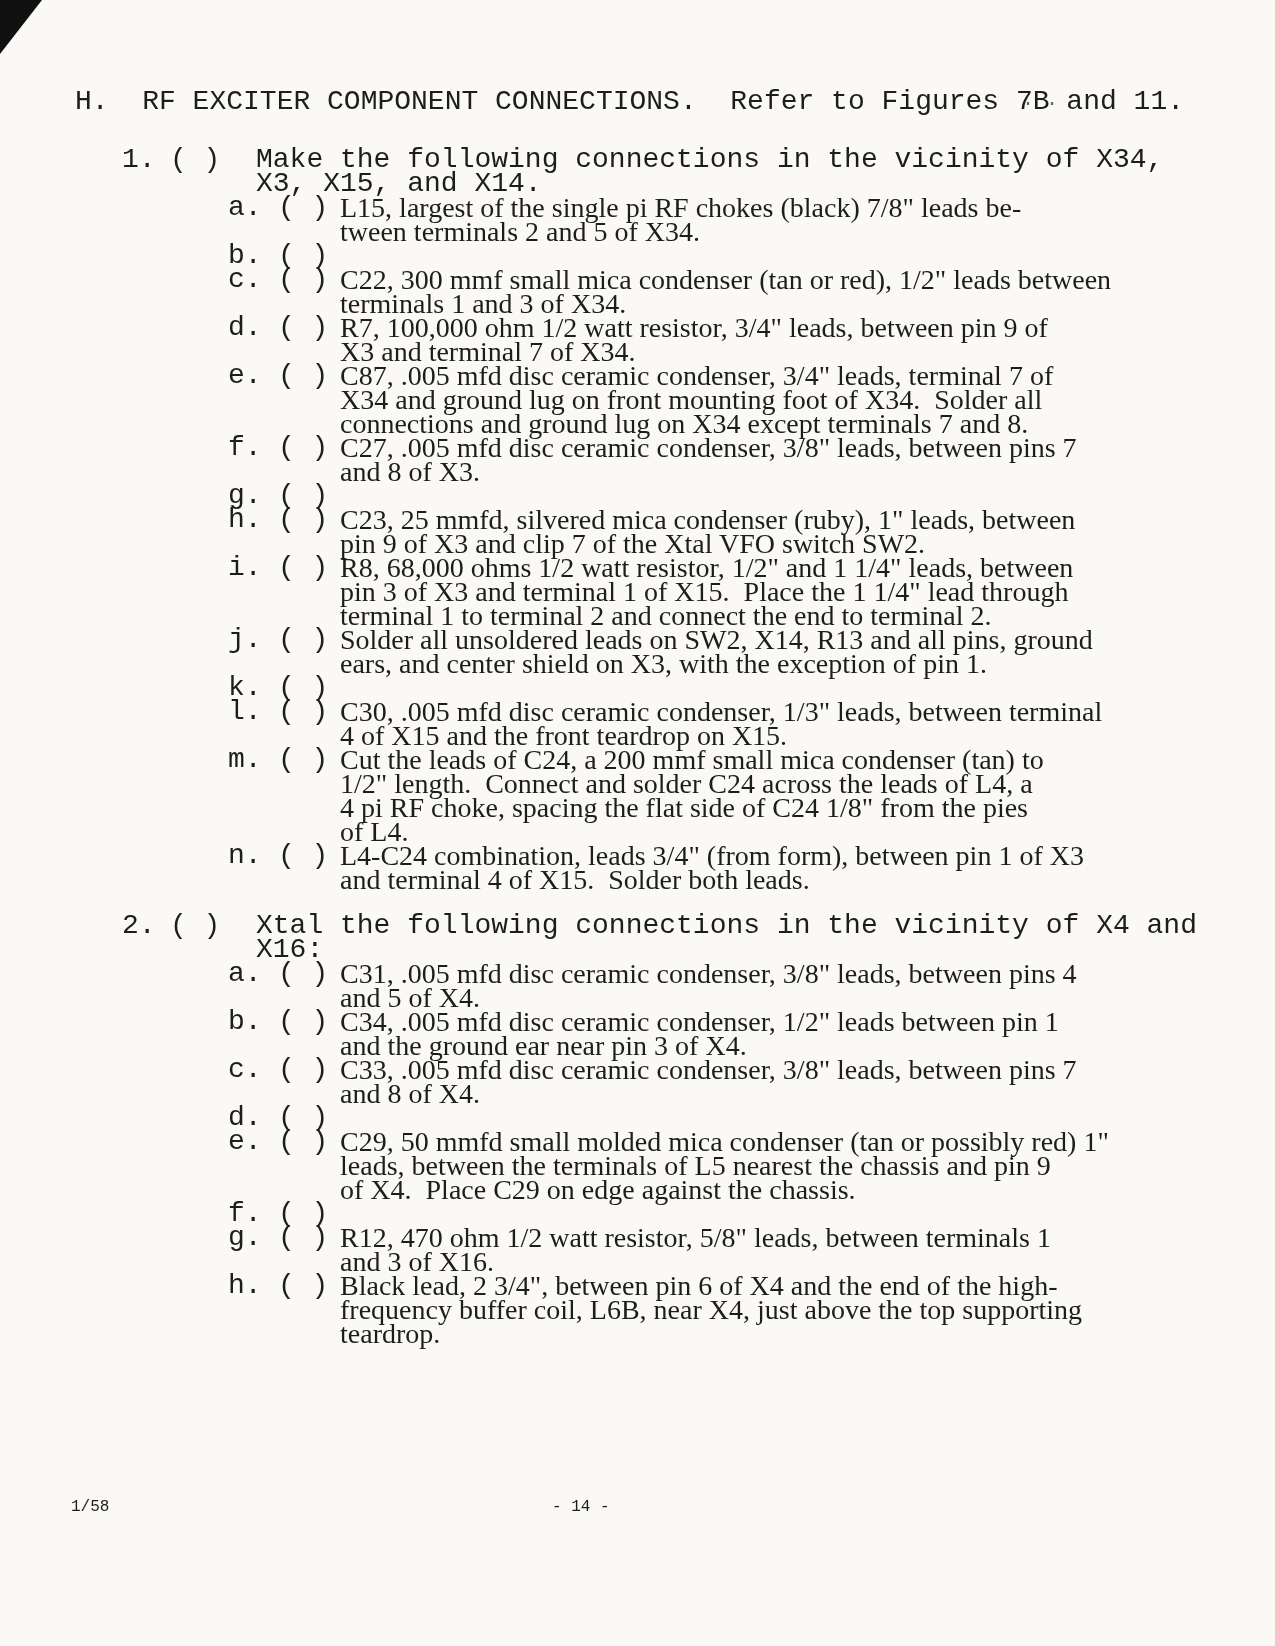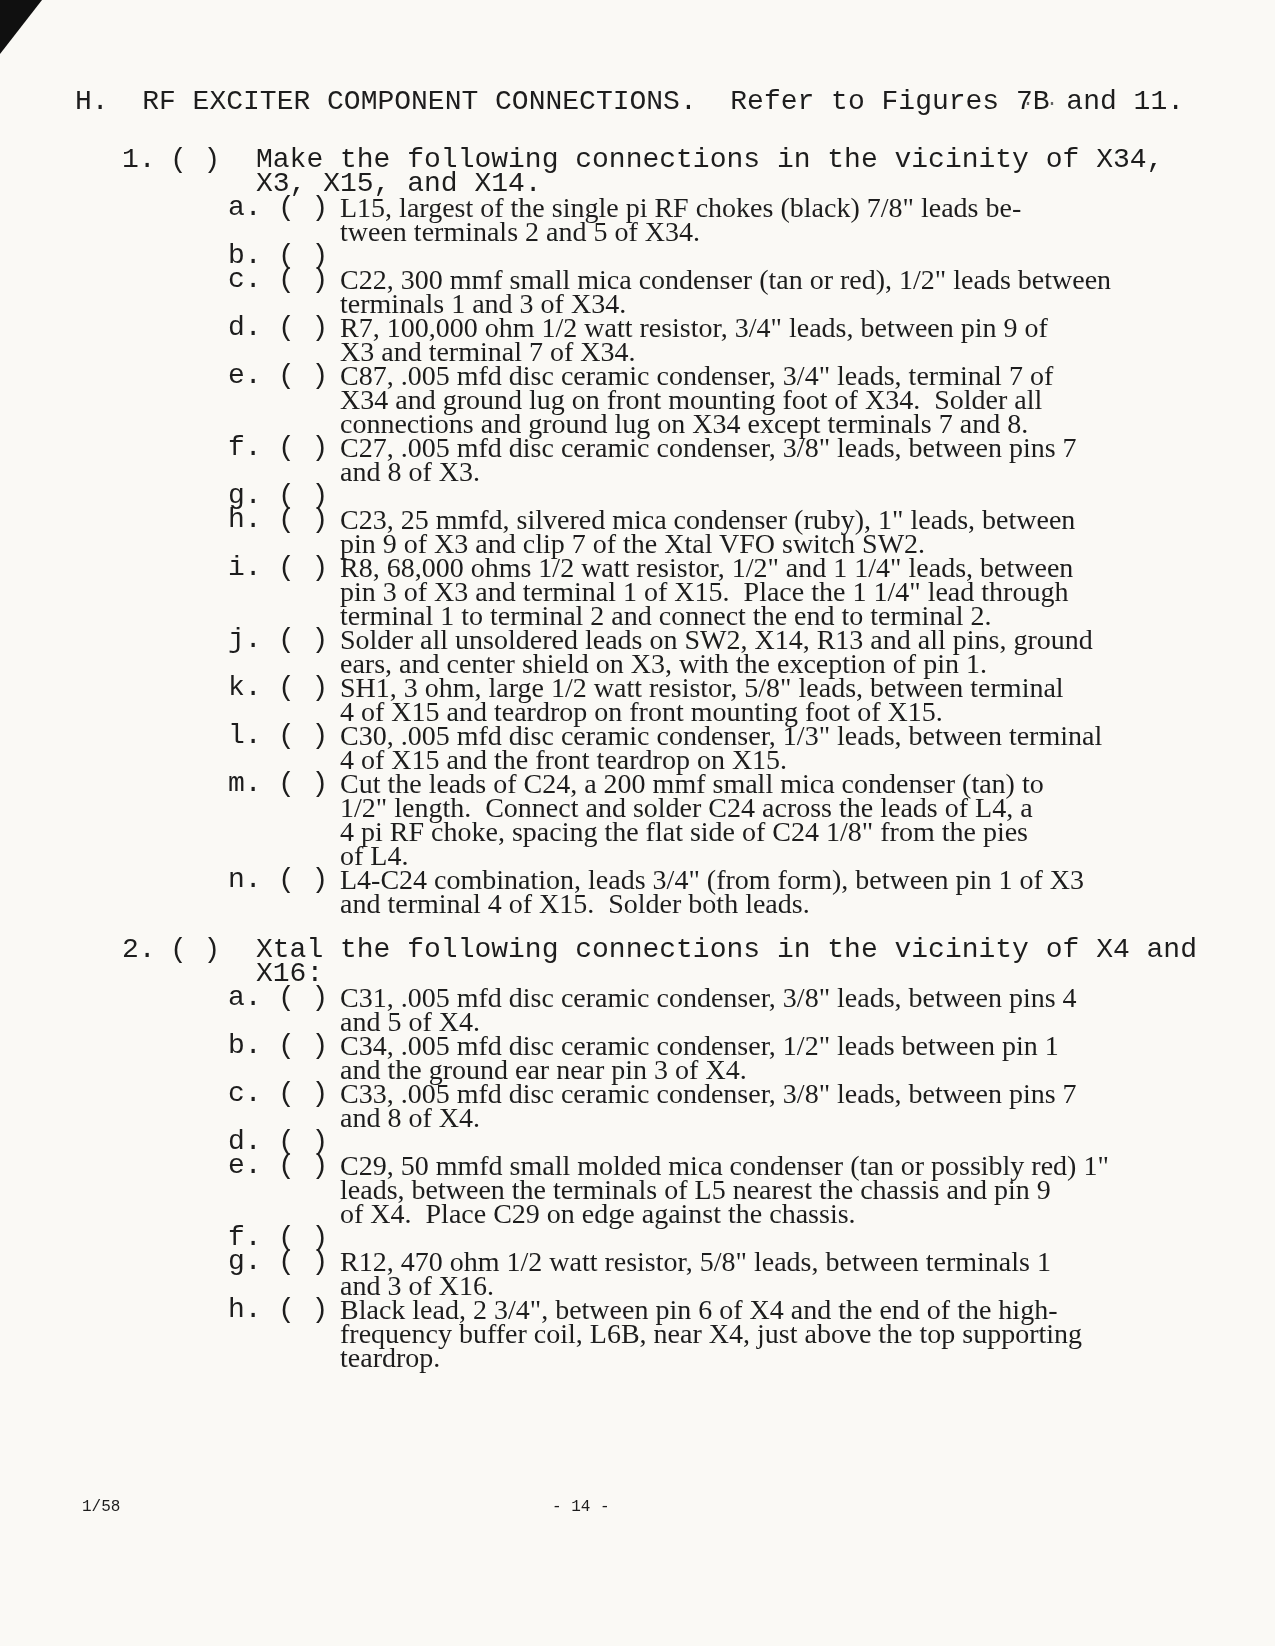--- a/index.html
+++ b/index.html
@@ -87,21 +87,21 @@
   }
   .footer {
     position: absolute;
     top: 1498px;
     left: 0;
     width: 1275px;
     height: 24px;
   }
   .footer .left {
     position: absolute;
-    left: 82px;
+    left: 71px;
     white-space: pre;
   }
   .footer .center {
     position: absolute;
     left: 552px;
     white-space: pre;
   }
 </style>
 </head>
 <body>
@@ -183,22 +183,20 @@
   <div class="item">
     <span class="letter">j.</span>
     <span class="chk">( )</span>
     <span class="text">Solder all unsoldered leads on SW2, X14, R13 and all pins, ground
 ears, and center shield on X3, with the exception of pin 1.</span>
   </div>
 
   <div class="item">
     <span class="letter">k.</span>
     <span class="chk">( )</span>
-    <span class="text">SH1, 3 ohm, large 1/2 watt resistor, 5/8" leads, between terminal
-4 of X15 and teardrop on front mounting foot of X15.</span>
   </div>
 
   <div class="item">
     <span class="letter">l.</span>
     <span class="chk">( )</span>
     <span class="text">C30, .005 mfd disc ceramic condenser, 1/3" leads, between terminal
 4 of X15 and the front teardrop on X15.</span>
   </div>
 
   <div class="item">

